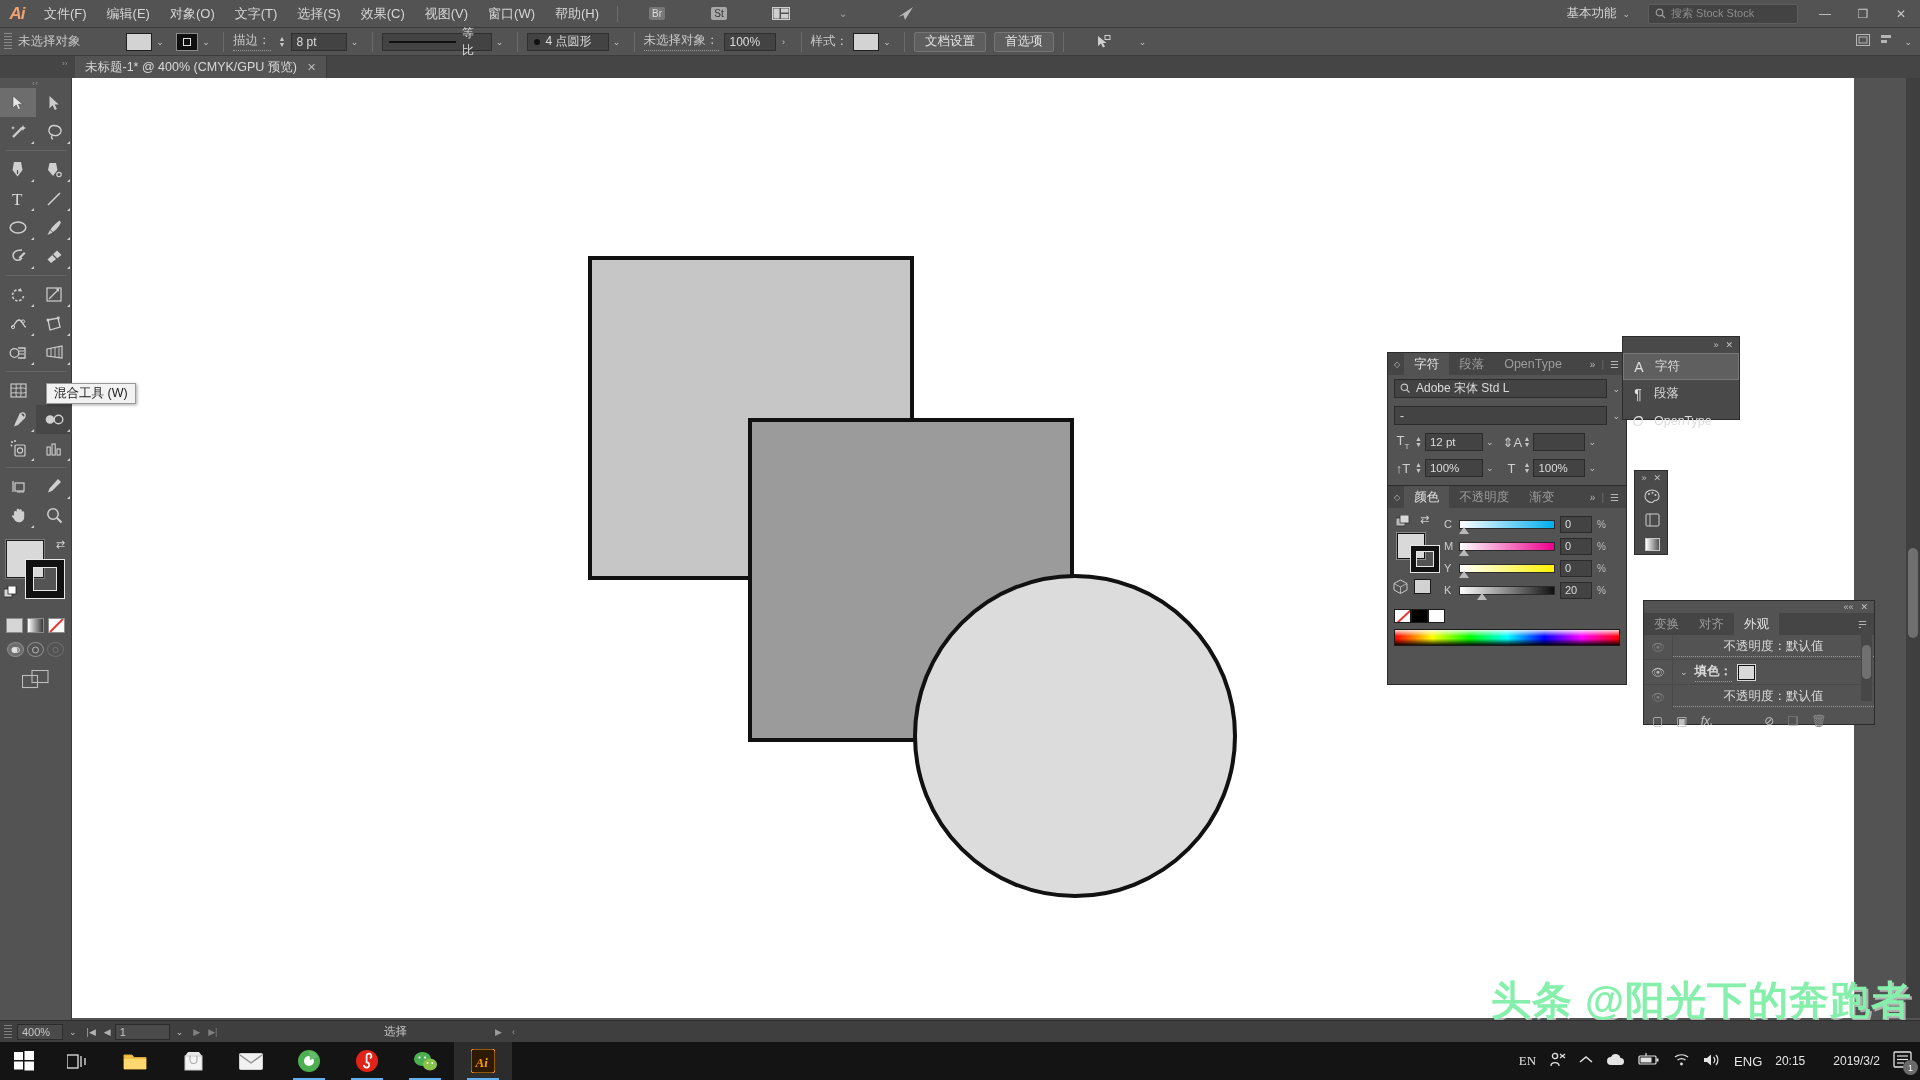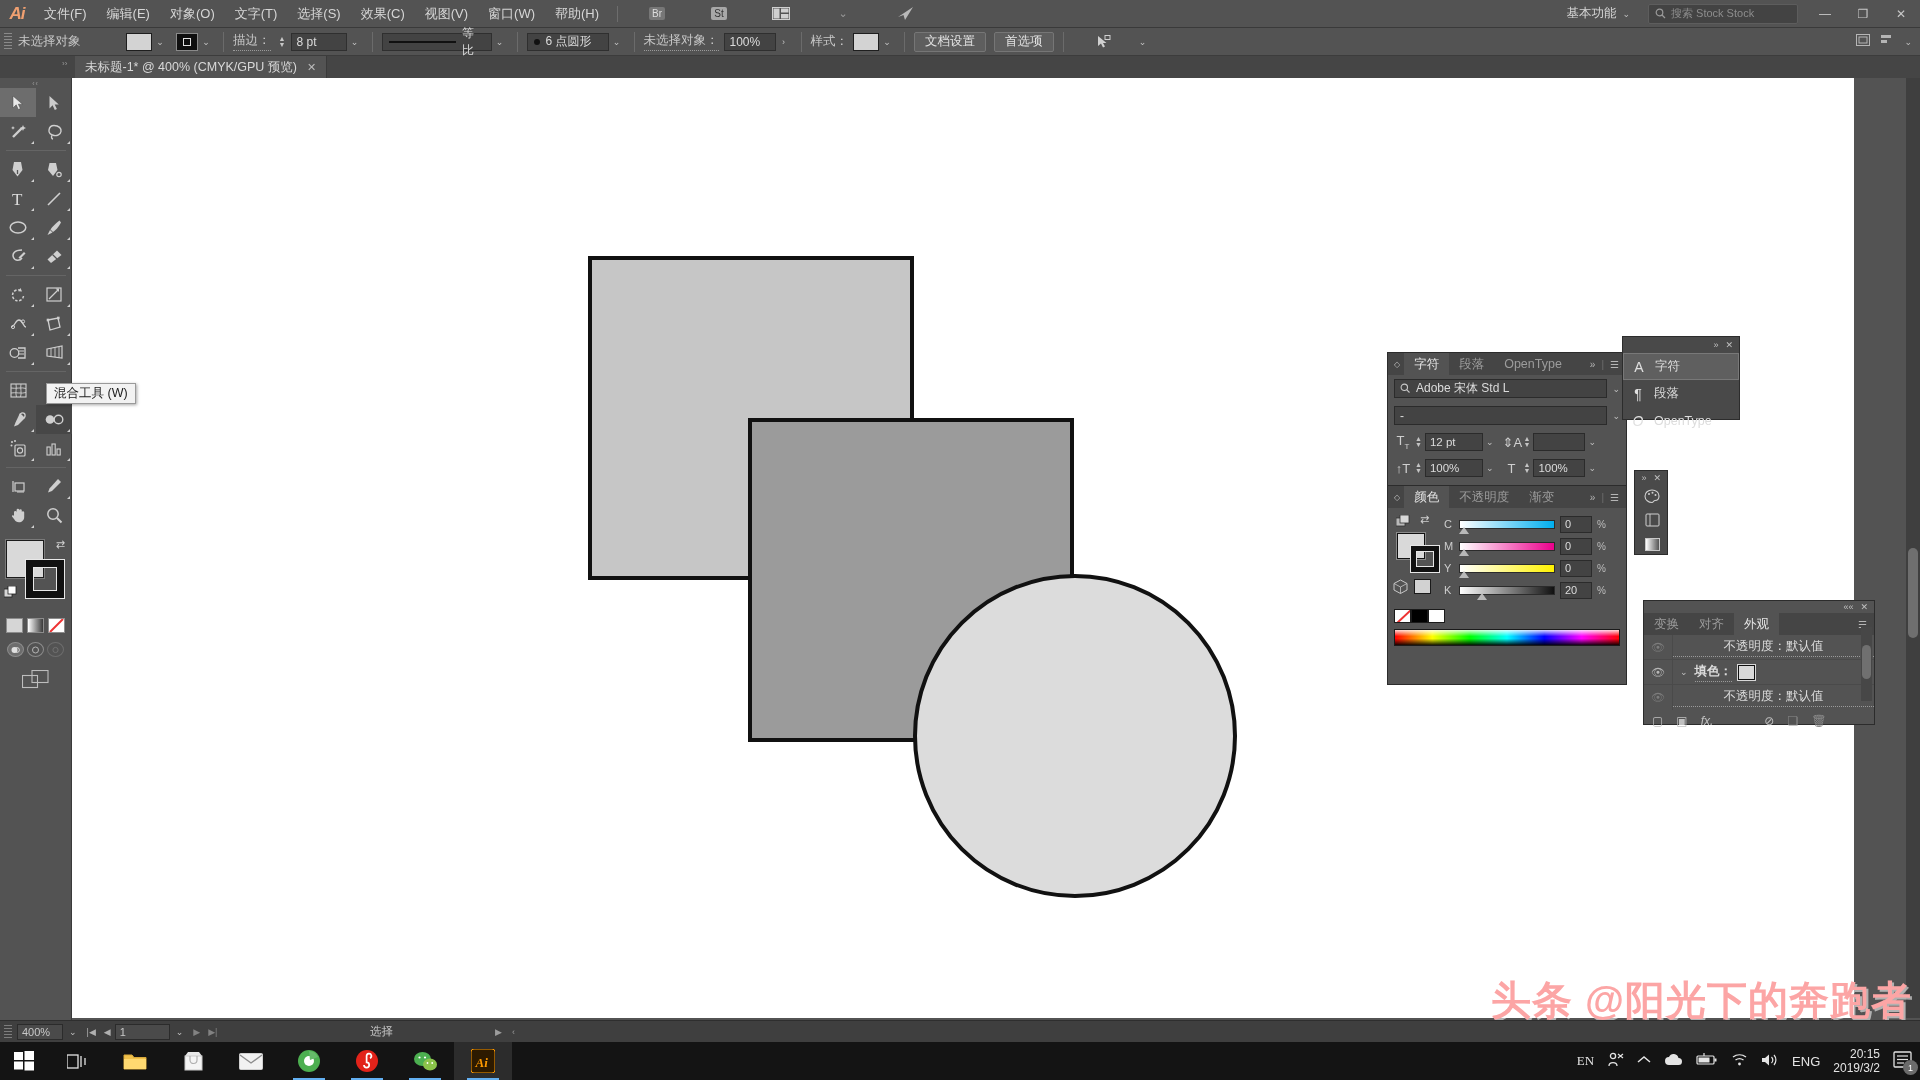--- a/index.html
+++ b/index.html
@@ -113,21 +113,21 @@
   .statusbar{
     position:absolute; left:0; bottom:38px; width:1920px; height:22px;
     background:#3f3f3f; display:flex; align-items:center; padding-left:4px;
     font-size:11.5px; color:#c8c8c8; border-top:1px solid #2e2e2e;
   }
   .sb-zoom{ background:#4a4a4a; border:1px solid #2b2b2b; height:16px; width:46px;
     display:flex; align-items:center; padding-left:4px; font-size:11px; }
   .sb-page{ background:#4a4a4a; border:1px solid #2b2b2b; height:16px; width:55px;
     display:flex; align-items:center; padding-left:4px; font-size:11px; }
   .sb-nav{ display:flex; gap:3px; align-items:center; color:#b0b0b0; font-size:9px; padding:0 4px; }
-  .sb-status{ position:absolute; left:370px; font-size:11.5px; color:#c8c8c8; }
+  .sb-status{ position:absolute; left:384px; font-size:11.5px; color:#c8c8c8; }
   .sb-arrows{ position:absolute; left:495px; display:flex; gap:10px; font-size:9px; color:#9c9c9c; }
 
   
   .panel{ position:absolute; background:#535353; border:1px solid #2c2c2c; }
   .panel-tabs{ display:flex; height:22px; background:#454545; align-items:stretch; }
   .ptab{ display:flex; align-items:center; padding:0 10px; font-size:12.5px; color:#9c9c9c; }
   .ptab.active{ background:#535353; color:#e4e4e4; }
   .ptab-icon{ font-size:8px; color:#b7b7b7; padding:0 4px 0 6px; display:flex; align-items:center; }
   .ptab-right{ margin-left:auto; display:flex; align-items:center; gap:6px; padding:0 7px;
     font-size:10px; color:#b5b5b5; }
@@ -198,36 +198,36 @@
   .ap-scroll{ position:absolute; right:2px; top:26px; width:11px; height:74px; background:#474747; }
   .ap-scroll .st{ position:absolute; left:1px; top:18px; width:9px; height:34px; background:#707070; border-radius:5px; }
 
   
   .tooltip{ position:absolute; left:46px; top:383px; background:#f2f2f2; color:#1b1b1b;
     border:1px solid #9a9a9a; font-size:12.5px; padding:2px 7px; height:21px;
     display:flex; align-items:center; box-shadow:1px 1px 3px rgba(0,0,0,.35); }
 
   
   .watermark{ position:absolute; right:8px; bottom:52px; font-size:40px; font-weight:bold;
-    color:#fca5a5; white-space:nowrap; letter-spacing:1px;
+    color:#86efac; white-space:nowrap; letter-spacing:1px;
     text-shadow: 2px 2px 0 rgba(255,255,255,.55); margin-left: 32px; }
 
   
   .taskbar{ position:absolute; left:0; bottom:0; width:1920px; height:38px; background:#141414;
     display:flex; align-items:center; }
   .startbtn{ width:48px; height:38px; display:flex; align-items:center; justify-content:center; }
   .tb-search{ width:430px; height:30px; background:#e8e8e8; display:flex; align-items:center;
     gap:10px; padding:0 10px; color:#444; font-size:13.5px; }
   .circ{ width:15px; height:15px; border:2px solid #333; border-radius:50%; }
   .tb-icon{ width:58px; height:38px; display:flex; align-items:center; justify-content:center; position:relative; }
   .tb-icon.run::after{ content:""; position:absolute; bottom:0; left:13px; width:32px; height:2px; background:#63b0f2; }
   .tb-icon.active{ background:#2c2c2c; }
   .tray{ margin-left:auto; display:flex; align-items:center; gap:13px; padding-right:8px;
     font-size:12px; color:#e4e4e4; }
-  .tray-clock{ display:flex; flex-direction:column; align-items:flex-end; line-height:14px; font-size:12px; }
+  .tray-clock{ display:flex; flex-direction:row; align-items:flex-end; line-height:14px; font-size:12px;gap:28px; }
   .tray-badge{ position:relative; }
   .tray-badge .num{ position:absolute; right:-6px; bottom:-4px; width:15px; height:15px; border-radius:50%;
     background:#6b6b6b; color:#fff; font-size:9px; display:flex; align-items:center; justify-content:center; }
 </style>
 </head>
 <body>
 
 <div class="app">
 
   <div class="menubar">
@@ -307,21 +307,21 @@
     <div class="vsep"></div>
     <div class="wide-field" style="width:110px">
       <span class="line-preview"></span>
       <span>等比</span>
     </div>
     <div class="dd-arrow">⌄</div>
 
     <div class="vsep"></div>
     <div class="wide-field" style="width:82px">
       <span style="width:6px;height:6px;border-radius:50%;background:#111;display:block"></span>
-      <span>6 点圆形</span>
+      <span>4 点圆形</span>
     </div>
     <div class="dd-arrow">⌄</div>
 
     <div class="vsep"></div>
     <div class="ctrl-label dotted">未选择对象：</div>
     <div style="width:5px"></div>
     <div class="num-field" style="width:52px">100%</div>
     <div class="dd-arrow">›</div>
 
     <div class="vsep"></div>

